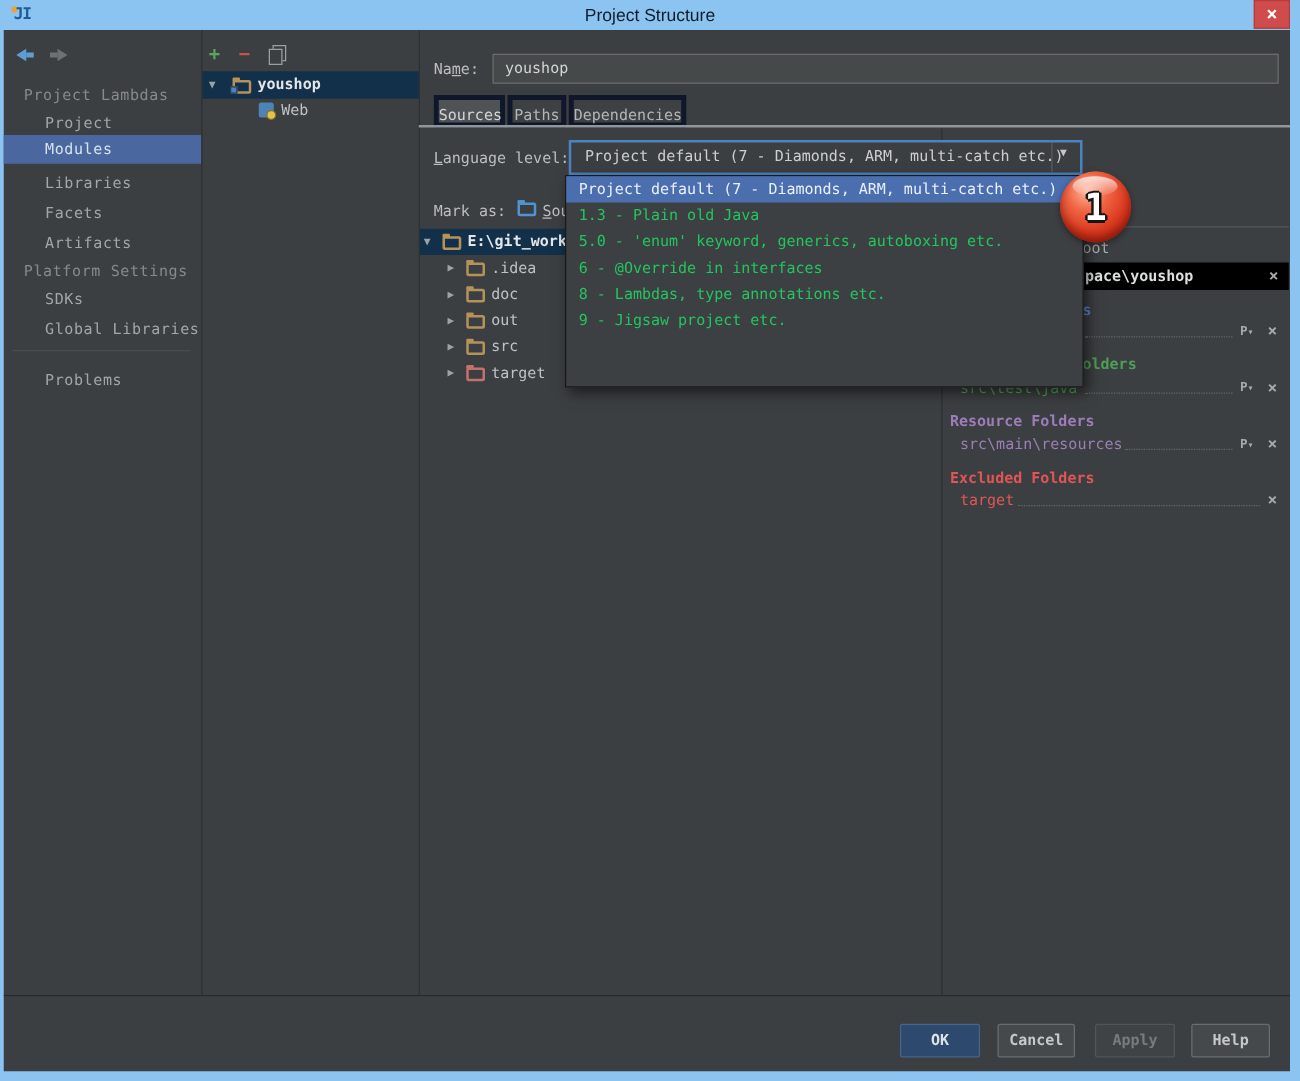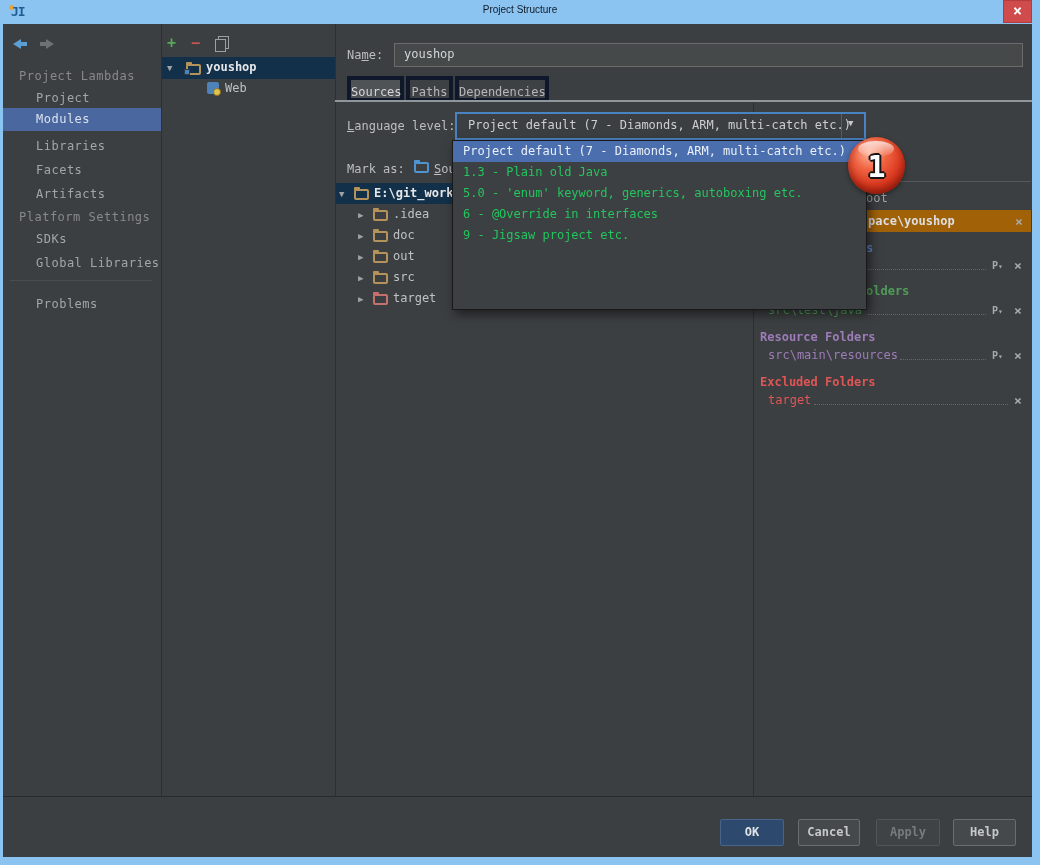--- a/index.html
+++ b/index.html
@@ -5,21 +5,21 @@
   * { margin:0; padding:0; box-sizing:border-box; }
   html,body { width:1040px; height:865px; background:#222; }
   .win { position:relative; width:1040px; height:865px; background:#8bc3f1;
          font-family:"DejaVu Sans Mono","Liberation Mono",monospace; font-size:12px;
          overflow:hidden; -webkit-font-smoothing:antialiased; }
   .abs { position:absolute; }
 
   
   .titlebar { position:absolute; left:0; top:0; width:1040px; height:24px; background:#8bc3f1; }
   .title { position:absolute; left:0; top:4px; width:1040px; text-align:center; color:#101c28;
-           font-family:"Liberation Sans","DejaVu Sans",sans-serif; font-size:10px; }
+           font-family:"Liberation Sans","DejaVu Sans",sans-serif; font-size:14px; }
   .logo { position:absolute; left:8px; top:3px; width:20px; height:18px; color:#1f5c94;
           font-weight:bold; font-size:13px; letter-spacing:-1px; }
   .logo::before { content:""; position:absolute; left:1px; top:2px; width:5px; height:5px;
           border-radius:50%; background:#e8a33d; }
   .logo-text { position:absolute; left:3px; top:1px;text-align:right; }
   .close-btn { position:absolute; right:8px; top:0; width:29px; height:23px; background:#d04b4b;
           color:#fff; text-align:center; line-height:21px; font-size:15px; font-weight:bold;
           border:1px solid #b53c3c; }
 
   
@@ -98,21 +98,21 @@
   .t-label.root { color:#e4e6e8; font-weight:bold; }
 
   
   .rp-frag { position:absolute; white-space:pre; }
   .rp-head { font-weight:bold; }
   .dots { position:absolute; border-bottom:1px dotted #63676a; }
   .p-ic { position:absolute; color:#a7aaac; font-size:10px; font-weight:bold; }
   .p-ic::after { content:"▾"; font-size:8px; }
   .x-ic { position:absolute; color:#a7aaac; font-size:13px; font-weight:bold; line-height:13px; }
   .x-ic::before { content:"×"; }
-  .cr-row { position:absolute; background:#a16207; color:#dcdee0; font-weight:bold; }
+  .cr-row { position:absolute; background:#000000; color:#dcdee0; font-weight:bold; }
 
   
   .badge { position:absolute; width:57px; height:57px; border-radius:50%; z-index:60;
       background:radial-gradient(circle at 38% 28%, #ffb49b 0%, #f06543 30%, #dc3a20 60%, #9e1a0a 100%);
       box-shadow:inset 0 -4px 8px rgba(90,10,0,0.55), 0 2px 5px rgba(0,0,0,0.4); }
   .badge::before { content:""; position:absolute; left:10px; top:4px; width:36px; height:16px;
       border-radius:50%; background:linear-gradient(rgba(255,255,255,0.75), rgba(255,255,255,0.05)); }
   .badge-num { position:absolute; width:100%; text-align:center; top:12px; font-size:30px;
       font-weight:bold; color:#fff;
       text-shadow:-2px 0 #151515, 2px 0 #151515, 0 -2px #151515, 0 2px #151515,
@@ -272,20 +272,21 @@
     <span class="rp-frag" style="left:0; top:0; color:#e05555;">target</span>
     <span class="dots" style="left:46px; top:0; width:194px; height:12px;"></span>
     <span class="x-ic" style="left:246px; top:1px;"></span>
   </div>
 
   <div class="popup" style="left:452px; top:140px; width:415px; height:170px;">
     <div class="popup-item selected">Project default (7 - Diamonds, ARM, multi-catch etc.)</div>
     <div class="popup-item">1.3 - Plain old Java</div>
     <div class="popup-item">5.0 - 'enum' keyword, generics, autoboxing etc.</div>
     <div class="popup-item">6 - @Override in interfaces</div>
+    <div class="popup-item">8 - Lambdas, type annotations etc.</div>
     <div class="popup-item">9 - Jigsaw project etc.</div>
   </div>
 
   <div class="badge" style="left:848px; top:137px;">
     <div class="badge-num">1</div>
   </div>
 
   <div class="btn btn-ok" style="left:720px; top:819px; width:64px;">OK</div>
   <div class="btn" style="left:798px; top:819px; width:62px;">Cancel</div>
   <div class="btn btn-disabled" style="left:876px; top:819px; width:64px;">Apply</div>

